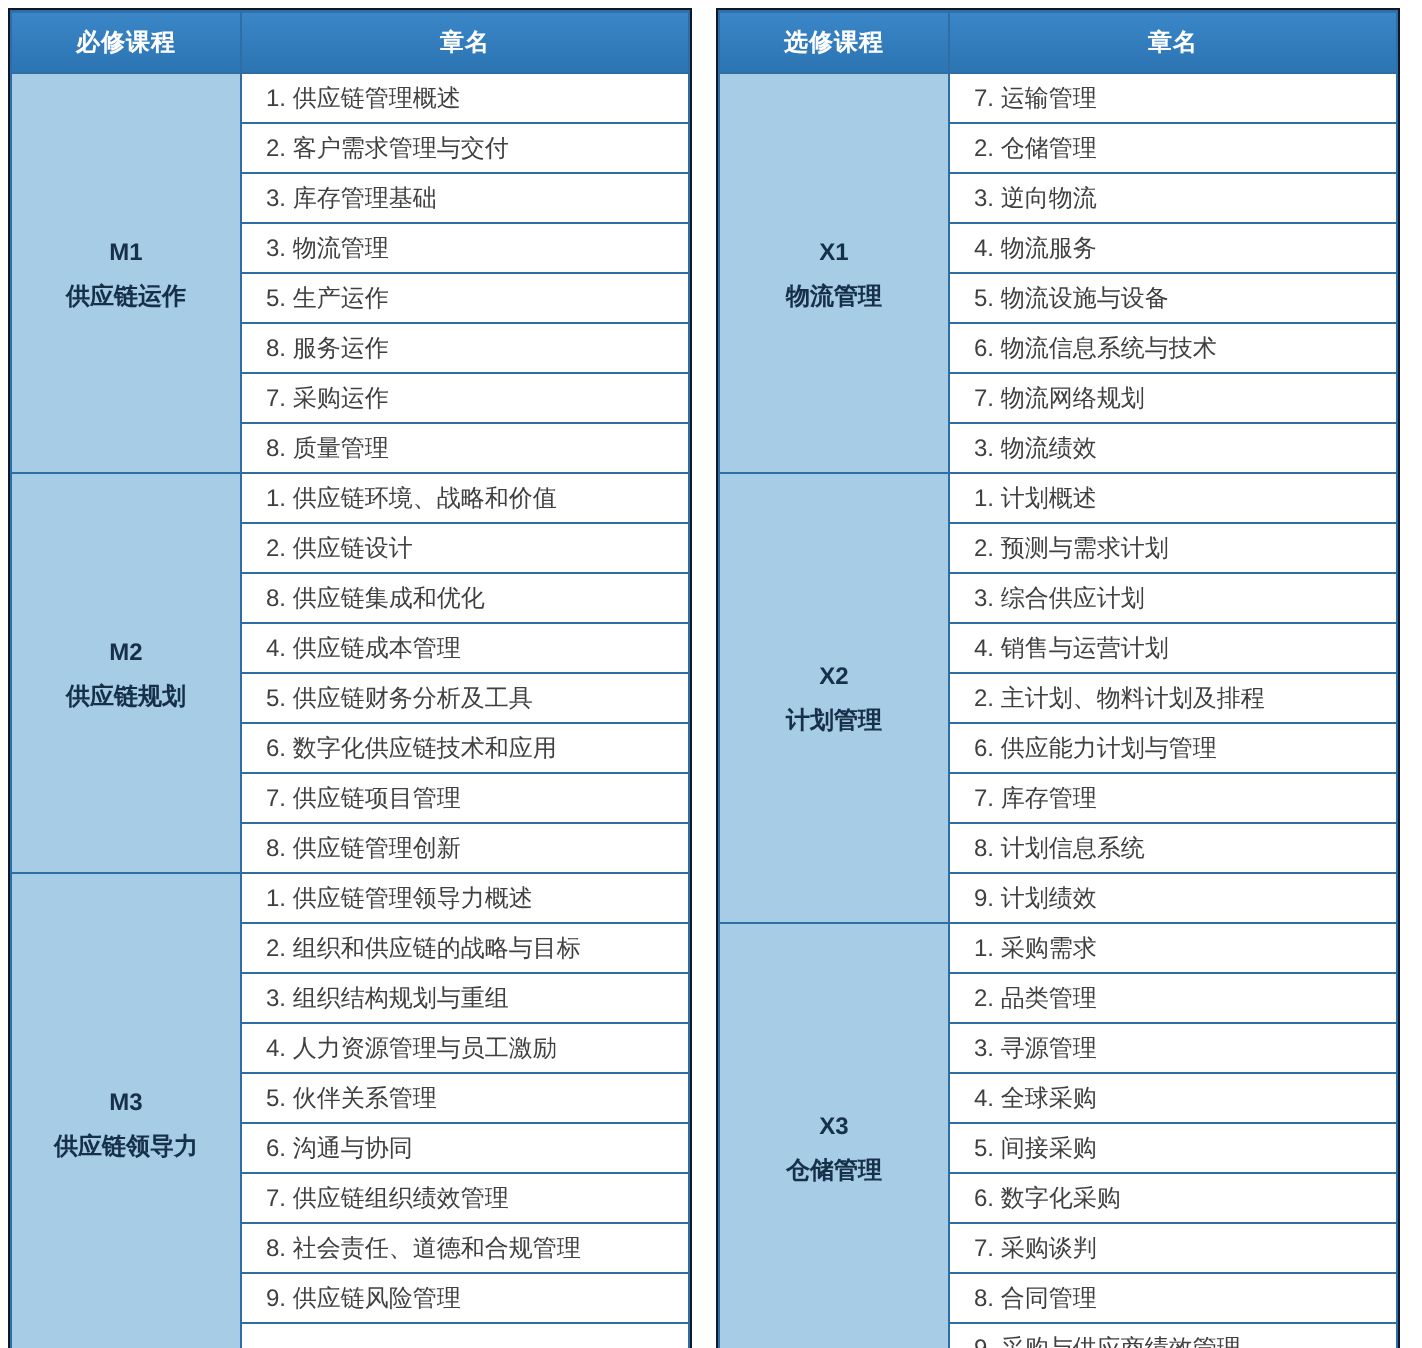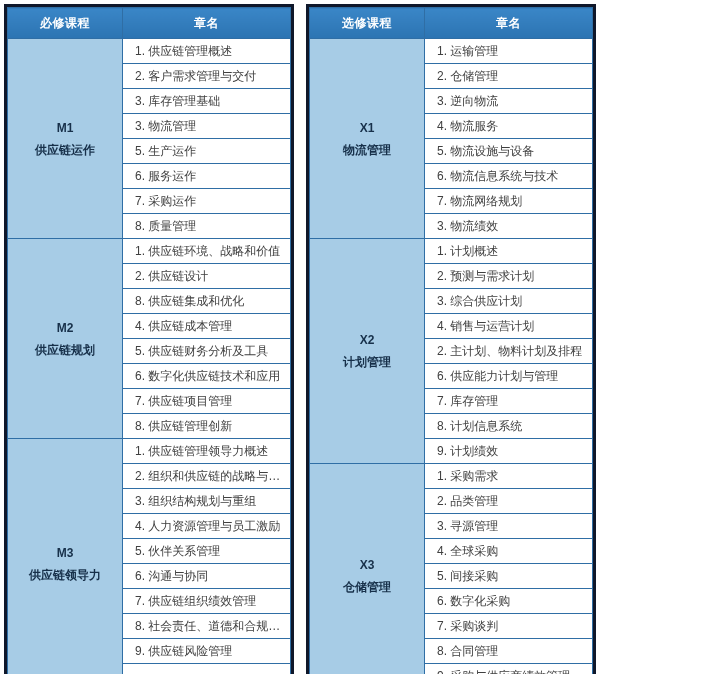--- a/index.html
+++ b/index.html
@@ -17,22 +17,22 @@
   }
   .page {
     display: flex;
     gap: 12px;
     padding: 4px 4px 0 4px;
     box-sizing: border-box;
     width: 711px;
     height: 674px;
   }
   .table-wrap {
-    width: 290px;
-    border: 3px solid #0f172a;
+    width: 342px;
+    border: 1px solid #0f172a;
     box-sizing: border-box;
   }
   table {
     border-collapse: collapse;
     width: 100%;
     table-layout: fixed;
   }
   th {
     background: #2f7cbf;
     background: linear-gradient(#3a86c7, #2c74b2);
@@ -100,21 +100,21 @@
         <tr>
             <td class="chapter">3. 库存管理基础</td>
           </tr>
         <tr>
             <td class="chapter">3. 物流管理</td>
           </tr>
         <tr>
             <td class="chapter">5. 生产运作</td>
           </tr>
         <tr>
-            <td class="chapter">6. 服务运作</td>
+            <td class="chapter">8. 服务运作</td>
           </tr>
         <tr>
             <td class="chapter">7. 采购运作</td>
           </tr>
         <tr>
             <td class="chapter">8. 质量管理</td>
           </tr>
 
         <tr>
           <td class="module" rowspan="8">
@@ -190,21 +190,21 @@
           <th class="col-module">选修课程</th>
           <th class="col-chapter">章名</th>
         </tr>
       </thead>
       <tbody>
         <tr>
           <td class="module" rowspan="8">
             <span class="mod-line">X1</span>
             <span class="mod-line">物流管理</span>
           </td>
-          <td class="chapter">1. 运输管理</td>
+          <td class="chapter">7. 运输管理</td>
         </tr>
         <tr>
             <td class="chapter">2. 仓储管理</td>
           </tr>
         <tr>
             <td class="chapter">3. 逆向物流</td>
           </tr>
         <tr>
             <td class="chapter">4. 物流服务</td>
           </tr>

